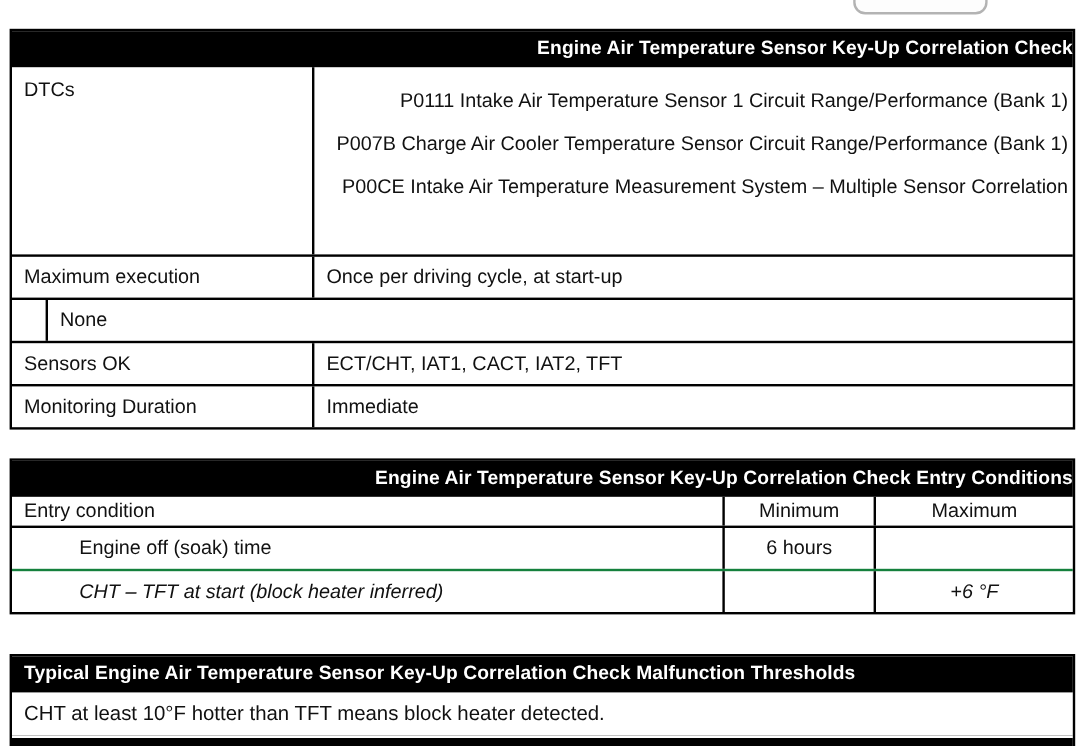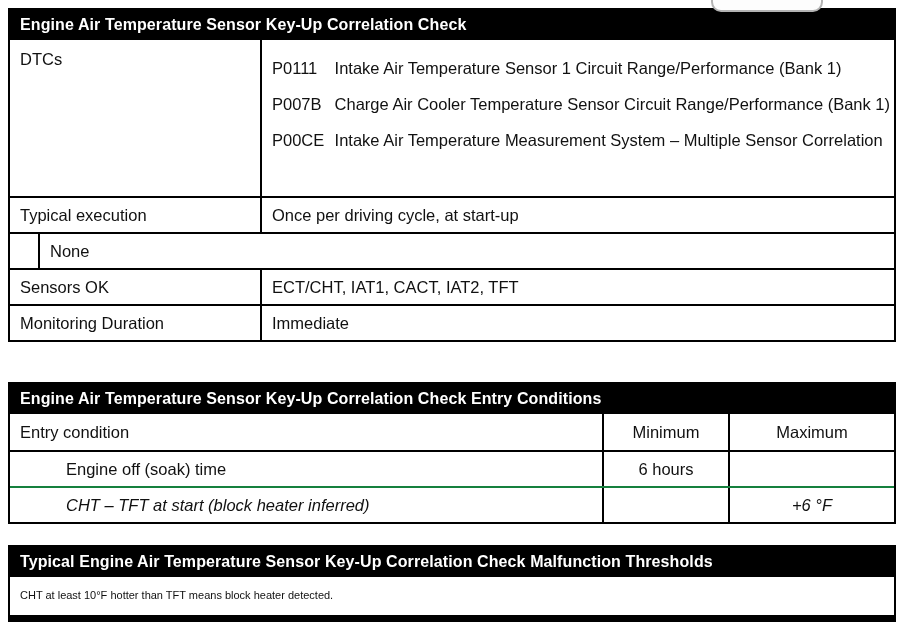--- a/index.html
+++ b/index.html
@@ -44,25 +44,25 @@
   .dtc-value { display: block; padding: 10px 10px 0 10px; }
   .dtc-line { line-height: 36px; white-space: nowrap; }
   .dtc-code { display: inline-block; width: 58px; }
   .dtc-label { align-items: flex-start; padding-top: 10px; }
 
   
   .cols-row { display: flex; border-top: none; font-size: 16.5px; }
   .col-condition { flex: 1; padding: 0 10px; display: flex; align-items: center; }
   .col-min { flex: 0 0 126px; border-left: 2px solid #000000; display: flex; align-items: center; justify-content: center; }
   .col-max { flex: 0 0 166px; border-left: 2px solid #000000; display: flex; align-items: center; justify-content: center; }
-  .hdr-row { height: 36px; }
+  .hdr-row { height: 24px; }
   .indent { padding-left: 56px; }
 
   
-  .threshold-row { height: 36px; align-items: center; display: flex; padding-left: 10px; font-size: 11px; border-top: none; }
+  .threshold-row { height: 36px; align-items: center; display: flex; padding-left: 10px; font-size: 17px; border-top: none; }
   .bottom-band { height: 16px; background: #000000; border-top: 2px solid #ffffff; }
 
   
   .tooltip-fragment {
     position: absolute;
     left: 711px;
     top: -14px;
     width: 112px;
     height: 26px;
     background: #fdfdfd;
@@ -71,21 +71,21 @@
     z-index: 5;
   }
 </style>
 </head>
 <body>
 
 <div id="page">
 
   <div class="tooltip-fragment"></div>
 
-  <div class="tbl" style="top:8px;">
+  <div class="tbl" style="top:24px;text-align:right;">
     <div class="band">
       <span>Engine Air Temperature Sensor Key-Up Correlation Check</span>
     </div>
 
     <div class="row first dtc-row">
       <div class="cell label-cell dtc-label">DTCs</div>
       <div class="value-cell dtc-value">
         <div class="dtc-line">
           <span class="dtc-code">P0111</span>
           <span>Intake Air Temperature Sensor 1 Circuit Range/Performance (Bank 1)</span>
@@ -95,37 +95,37 @@
           <span>Charge Air Cooler Temperature Sensor Circuit Range/Performance (Bank 1)</span>
         </div>
         <div class="dtc-line">
           <span class="dtc-code">P00CE</span>
           <span>Intake Air Temperature Measurement System – Multiple Sensor Correlation</span>
         </div>
       </div>
     </div>
 
     <div class="row std-row">
-      <div class="cell label-cell">Typical execution</div>
+      <div class="cell label-cell">Maximum execution</div>
       <div class="cell value-cell">Once per driving cycle, at start-up</div>
     </div>
     <div class="row std-row">
       <div class="cell value-cell">None</div>
     </div>
     <div class="row std-row">
       <div class="cell label-cell">Sensors OK</div>
       <div class="cell value-cell">ECT/CHT, IAT1, CACT, IAT2, TFT</div>
     </div>
     <div class="row std-row">
       <div class="cell label-cell">Monitoring Duration</div>
       <div class="cell value-cell">Immediate</div>
     </div>
   </div>
 
-  <div class="tbl" style="top:382px;">
+  <div class="tbl" style="top:382px;text-align:right;">
     <div class="band">
       <span>Engine Air Temperature Sensor Key-Up Correlation Check Entry Conditions</span>
     </div>
 
     <div class="cols-row hdr-row">
       <div class="col-condition">Entry condition</div>
       <div class="col-min">Minimum</div>
       <div class="col-max">Maximum</div>
     </div>
 

